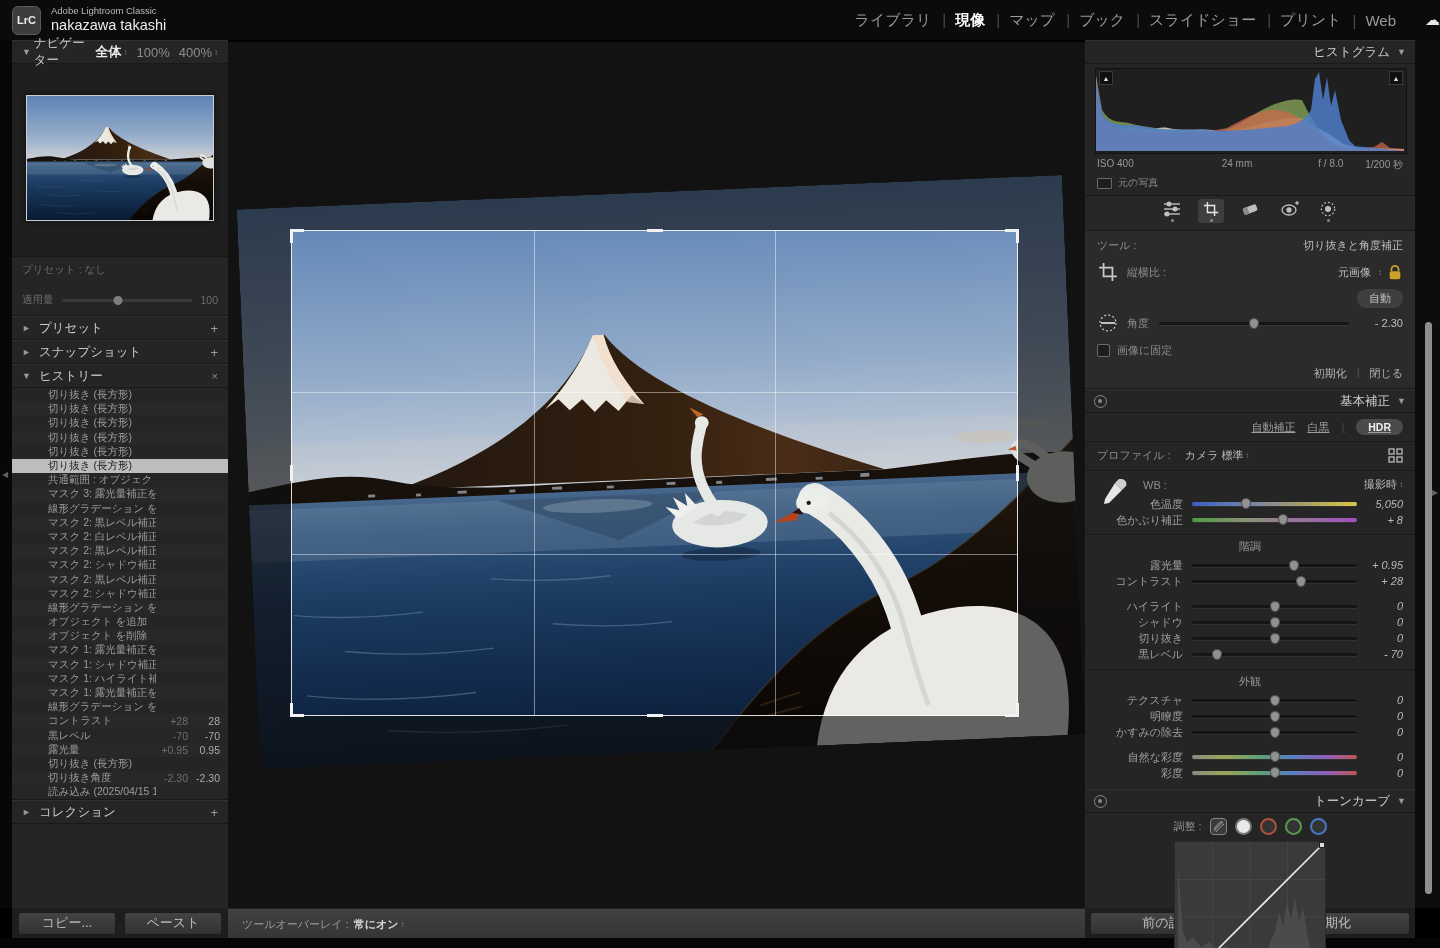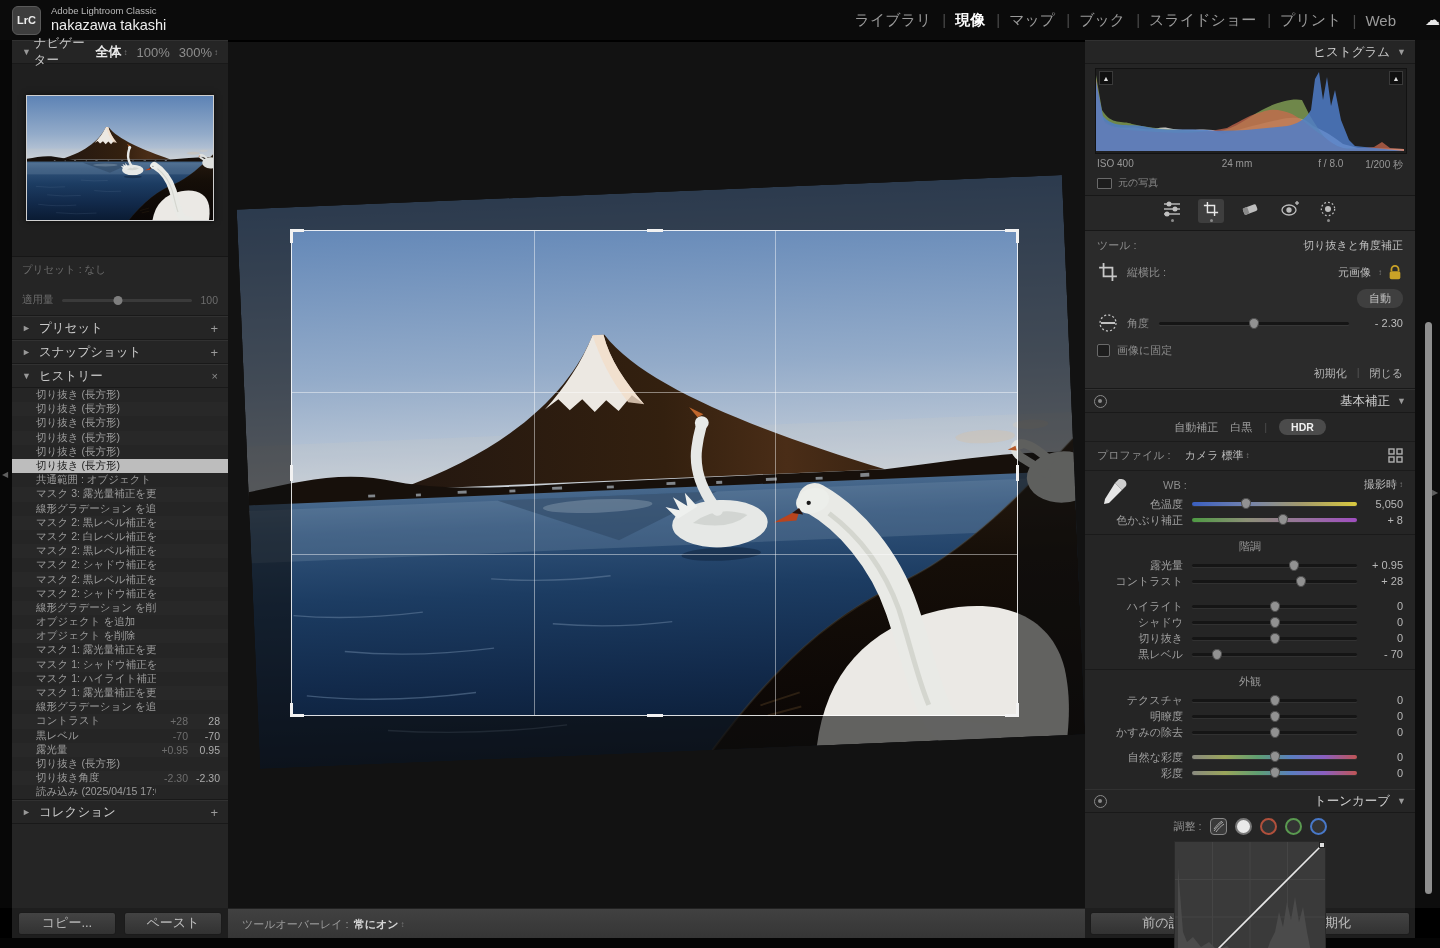--- a/index.html
+++ b/index.html
@@ -44,21 +44,21 @@
   .navopt.active{color:#eaeaea;font-weight:bold;}
   .updn{font-size:8px;color:#777;margin-left:2px;}
   #thumbwrap{height:192px;background:#1f1f1f;border-bottom:1px solid #161616;display:flex;justify-content:center;}
   #thumbframe{margin-top:31px;width:186px;height:124px;border:1px solid #cfcfcf;box-shadow:0 0 6px rgba(0,0,0,.6);}
   #presetdim{padding:6px 10px 8px 10px;color:#6c6c6c;font-size:10.5px;border-bottom:1px solid #191919;}
   #presetdim .amt{display:flex;align-items:center;margin-top:16px;}
   #presetdim .dtrack{flex:1;height:3px;background:#3a3a3a;border-radius:2px;position:relative;margin:0 8px;}
   #presetdim .dthumb{position:absolute;top:-3px;width:9px;height:9px;border-radius:50%;background:#7e7e7e;transform:translateX(-50%);}
   #history-list{border-bottom:1px solid #191919;}
   .hrow{display:flex;align-items:center;height:14.2px;font-size:10.5px;color:#9c9c9c;
-        padding:0 8px 0 24px;cursor:pointer;}
+        padding:0 8px 0 36px;cursor:pointer;}
   .hrow:nth-child(even){background:rgba(255,255,255,.015);}
   .hrow .hl{flex:1;white-space:nowrap;overflow:hidden;}
   .hrow .hd{width:32px;text-align:right;color:#6e6e6e;}
   .hrow .hv{width:32px;text-align:right;color:#ababab;}
   .hrow.selected{background:#bdbdbd;color:#1b1b1b;}
   .hrow.selected .hd,.hrow.selected .hv{color:#1b1b1b;}
   
   #canvas{left:228px;top:42px;width:857px;height:866px;background:#181818;overflow:hidden;}
   #photo{left:20px;top:150px;width:826px;height:560px;transform:rotate(-2.4deg);}
   #croprect{left:63px;top:188px;width:725px;height:484px;border:1px solid rgba(255,255,255,.85);
@@ -107,27 +107,27 @@
   
   .srow{display:flex;align-items:center;height:16px;font-size:11px;color:#9f9f9f;padding:0 12px;}
   .srow.gap{margin-top:9px;}
   .slabel{width:86px;text-align:right;padding-right:9px;white-space:nowrap;flex:none;}
   .strack{position:relative;flex:1;height:3px;background:#151515;border-radius:2px;box-shadow:0 1px 0 rgba(255,255,255,.06);}
   .strack.track-temp{height:4px;background:linear-gradient(90deg,#3a5fc0,#7282ae,#a59b6b,#d9c93e);}
   .strack.track-tint{height:4px;background:linear-gradient(90deg,#4e9a43,#8d9077,#97739c,#a04ec0);}
   .strack.track-sat{height:4px;background:linear-gradient(90deg,#8a8a80,#9aa55a,#5f9f72,#5a7fc0,#8a5fc0,#c05555);}
   .sthumb{position:absolute;top:-4px;width:10px;height:11px;background:#919191;border:1px solid #4f4f4f;
           border-radius:50% 50% 50% 50% / 42% 42% 58% 58%;transform:translateX(-50%);box-sizing:border-box;}
-  .sval{width:46px;text-align:right;color:#b8b8b8;white-space:nowrap;flex:none;}
+  .sval{width:46px;text-align:right;color:#b8b8b8;white-space:nowrap;flex:none;font-style:italic;}
   .seclabel{text-align:center;font-size:11px;color:#9a9a9a;padding:4px 0 3px 0;}
-  #basicbtns{display:flex;align-items:center;justify-content:center;gap:12px;padding:6px 12px;font-size:11px;color:#9f9f9f;}
+  #basicbtns{display:flex;align-items:center;justify-content:flex-end;gap:12px;padding:6px 12px;font-size:11px;color:#9f9f9f;text-decoration:underline;}
   #hdrpill{background:#4b4b4b;border-radius:10px;padding:2px 12px;color:#f0f0f0;font-weight:bold;font-size:10.5px;}
   #basicbtns .vsep{color:#4a4a4a;}
   #profrow{display:flex;align-items:center;padding:6px 12px 7px 12px;font-size:11px;border-top:1px solid #1b1b1b;border-bottom:1px solid #1b1b1b;}
-  #wbtop{display:flex;align-items:center;font-size:11px;padding:2px 12px 4px 78px;}
+  #wbtop{display:flex;align-items:center;font-size:11px;padding:2px 12px 4px 58px;}
   #eyedrop{position:absolute;left:14px;width:30px;height:34px;}
   #wbwrap{position:relative;padding-top:4px;}
   
   #tcadj{display:flex;align-items:center;justify-content:center;gap:8px;padding:5px 0 4px 0;font-size:11px;}
   .chan{width:17px;height:17px;border-radius:50%;box-sizing:border-box;}
   .chan.white{background:#e9e9e9;border:2px solid #777;}
   .chan.red{border:2.5px solid #b0503c;background:#333;}
   .chan.green{border:2.5px solid #5a9a50;background:#333;}
   .chan.blue{border:2.5px solid #4878c8;background:#333;}
   .chan.param{border:1.5px solid #888;border-radius:4px;background:#3a3a3a;display:flex;align-items:center;justify-content:center;}
@@ -257,21 +257,21 @@
 </div>
 
 <div id="leftpanel" class="abs panel">
   <div class="phead" id="navhead">
     <span class="tri">▼</span>
     <span>ナビゲーター</span>
     <span class="zooms">
       <span class="navopt active">全体</span>
         <span class="updn">↕</span>
       <span class="navopt">100%</span>
-      <span class="navopt">300%</span>
+      <span class="navopt">400%</span>
         <span class="updn">↕</span>
     </span>
   </div>
   <div id="thumbwrap">
     <div id="thumbframe">
       <svg width="186" height="124" preserveAspectRatio="none" viewBox="0 0 830 590">
           <use href="#scene"></use>
         </svg>
     </div>
   </div>

